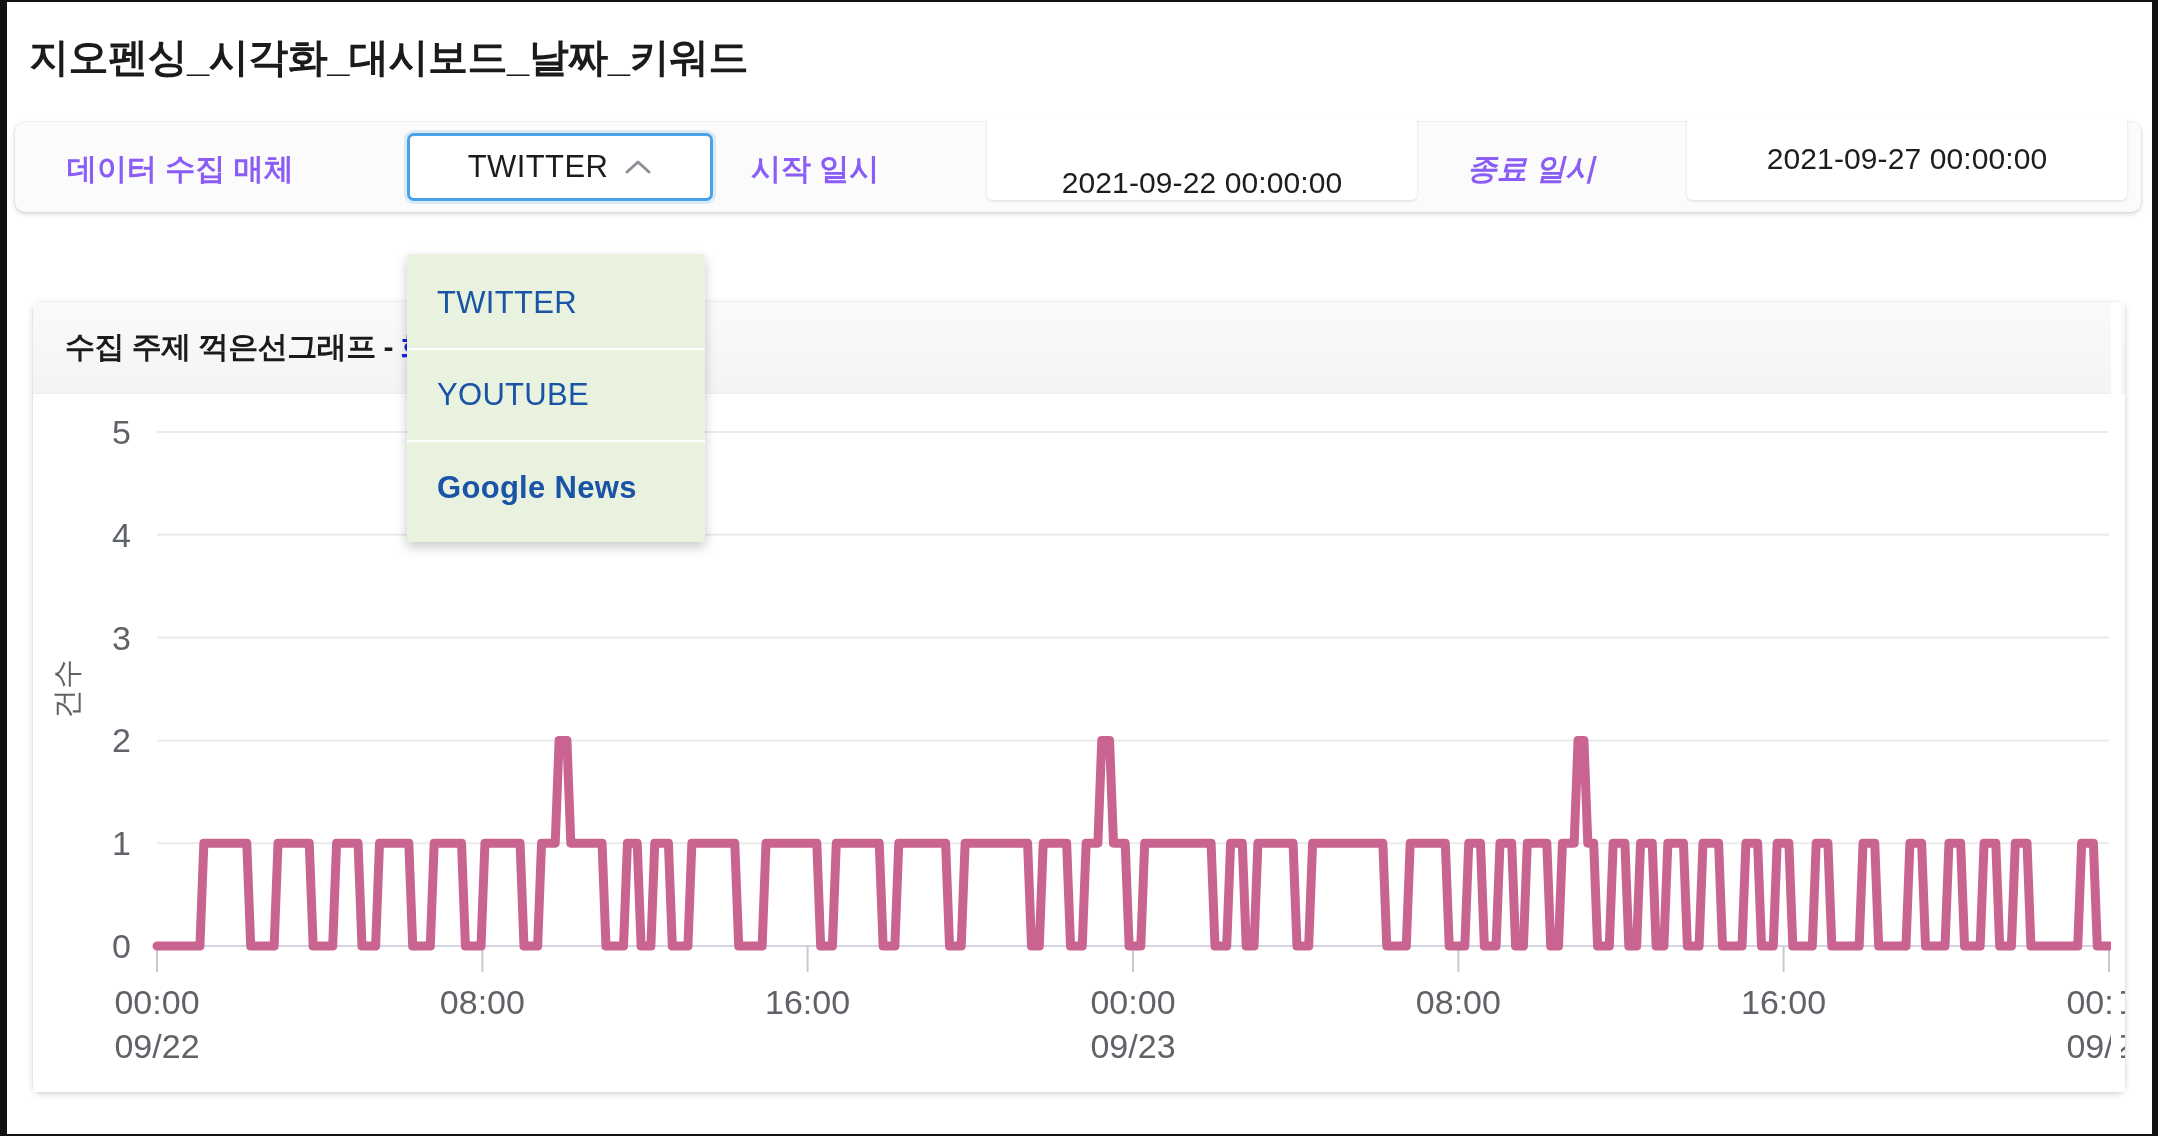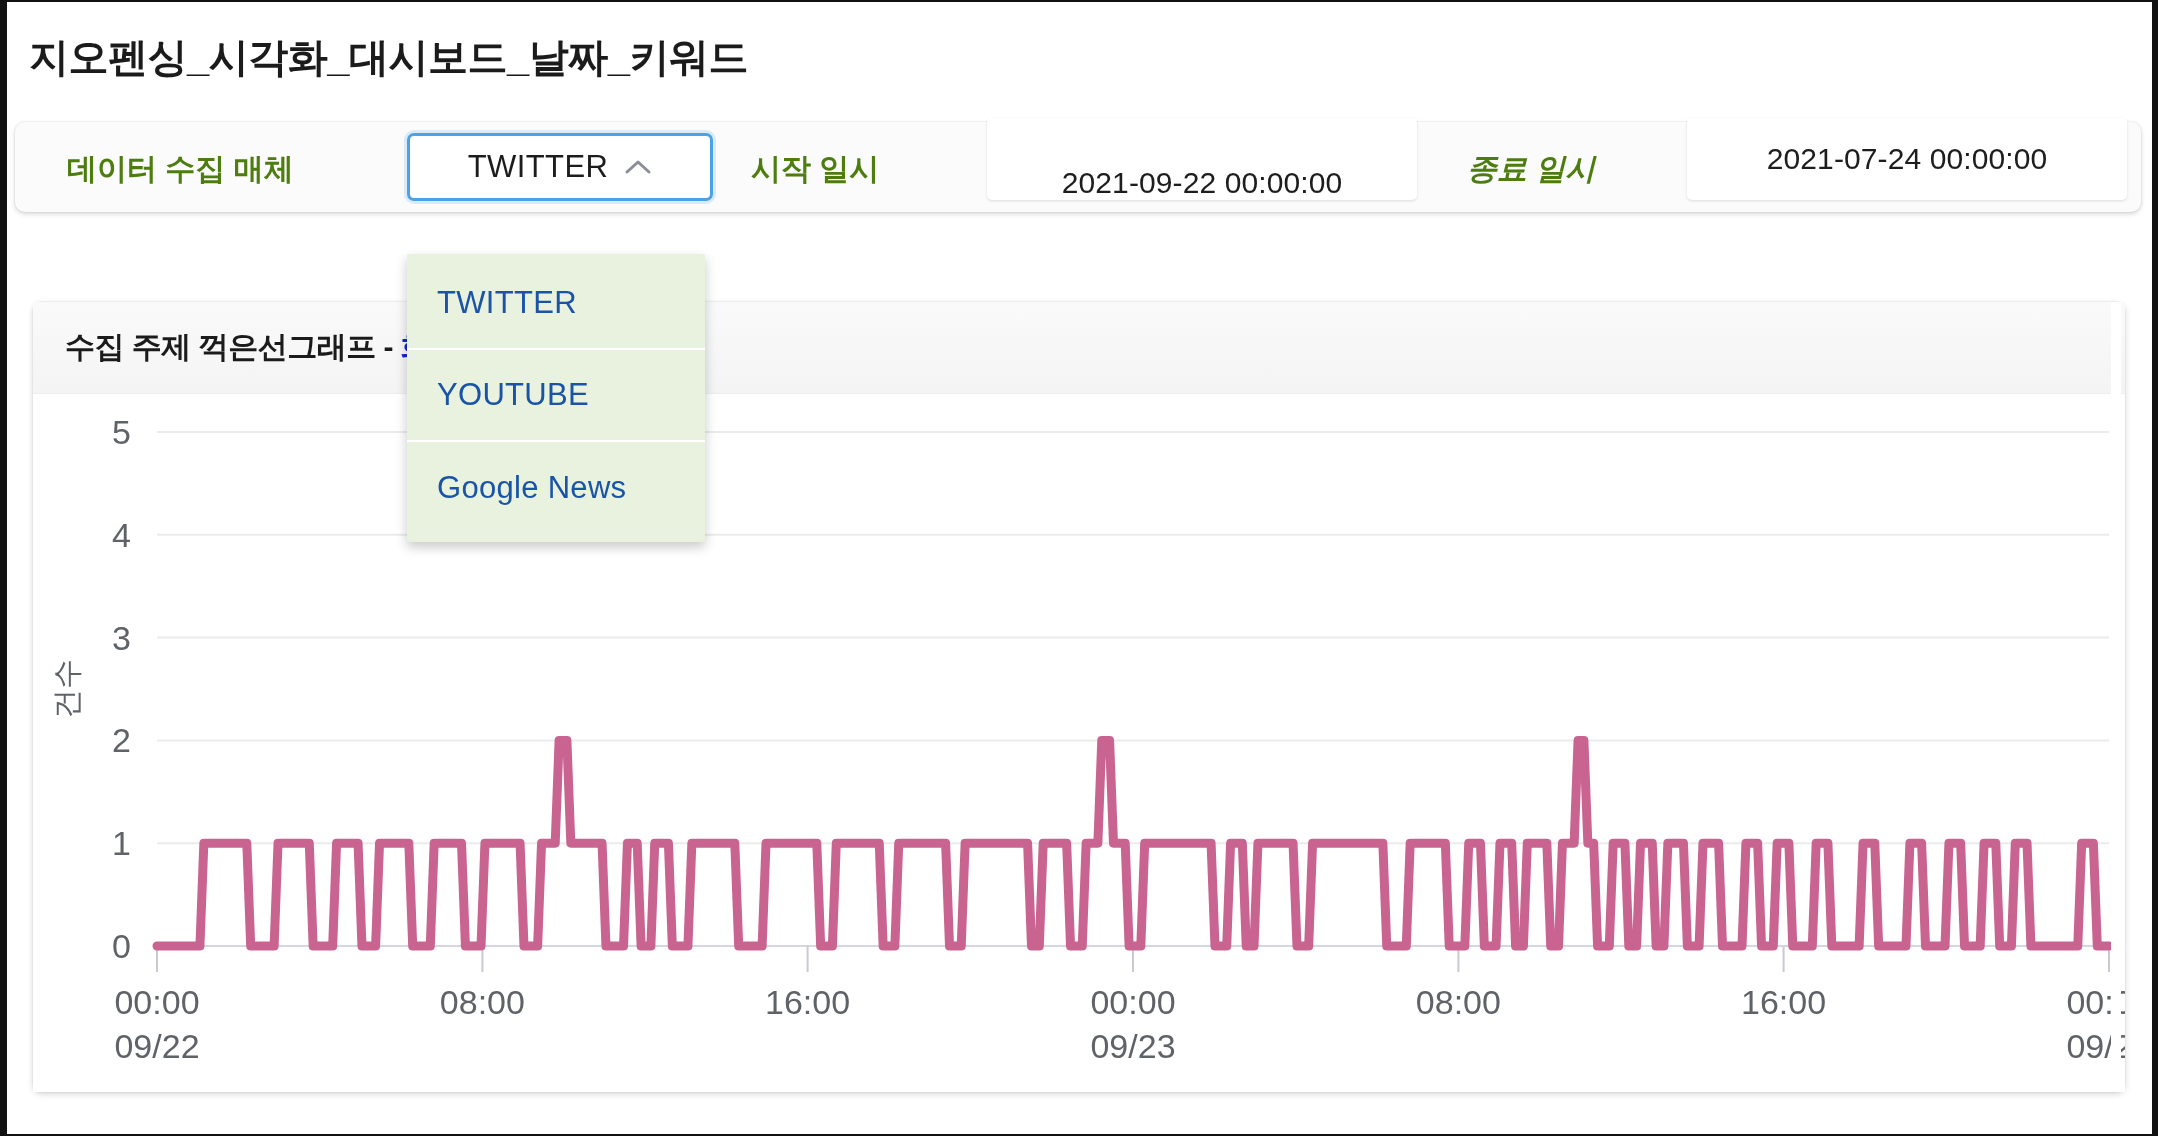--- a/index.html
+++ b/index.html
@@ -50,21 +50,21 @@
     height: 90px;
     background: #fbfbfb;
     border-radius: 10px;
     box-shadow: 0 2px 5px rgba(0,0,0,0.16), 0 0 0 1px rgba(0,0,0,0.035);
   }
 
   .filter-label {
     position: absolute;
     font-size: 30px;
     font-weight: bold;
-    color: #4d7c0f;
+    color: #8b5cf6;
     white-space: nowrap;
     top: 27px;
   }
   .lbl-media { left: 52px; }
   .lbl-start { left: 736px; }
   .lbl-end   { left: 1452px; font-style: italic; }
 
   .media-select {
     position: absolute;
     left: 392px;
@@ -124,21 +124,21 @@
     height: 92px;
     display: flex;
     align-items: center;
     padding-left: 30px;
     font-size: 31px;
     color: #1a54a6;
     border-bottom: 2px solid #ffffff;
     cursor: pointer;
     letter-spacing: 0.3px;
   }
-  .dropdown-item:last-child { border-bottom: none; }
+  .dropdown-item:last-child { border-bottom: none; font-weight: bold; }
 
   
   .chart-card {
     position: absolute;
     left: 26px;
     top: 300px;
     width: 2092px;
     height: 790px;
     background: #ffffff;
     border-radius: 8px;
@@ -207,21 +207,21 @@
 
     <div class="filter-label lbl-start">시작 일시</div>
 
     <div class="date-field date-start">
       <span class="dval">2021-09-22 00:00:00</span>
     </div>
 
     <div class="filter-label lbl-end">종료 일시</div>
 
     <div class="date-field date-end">
-      <span class="dval">2021-07-24 00:00:00</span>
+      <span class="dval">2021-09-27 00:00:00</span>
     </div>
   </div>
 
   <div class="chart-card">
     <div class="chart-header">
       <div class="chart-title">
         <span>수집 주제 꺽은선그래프 - </span><span class="kw">화재</span>
       </div>
     </div>
 

